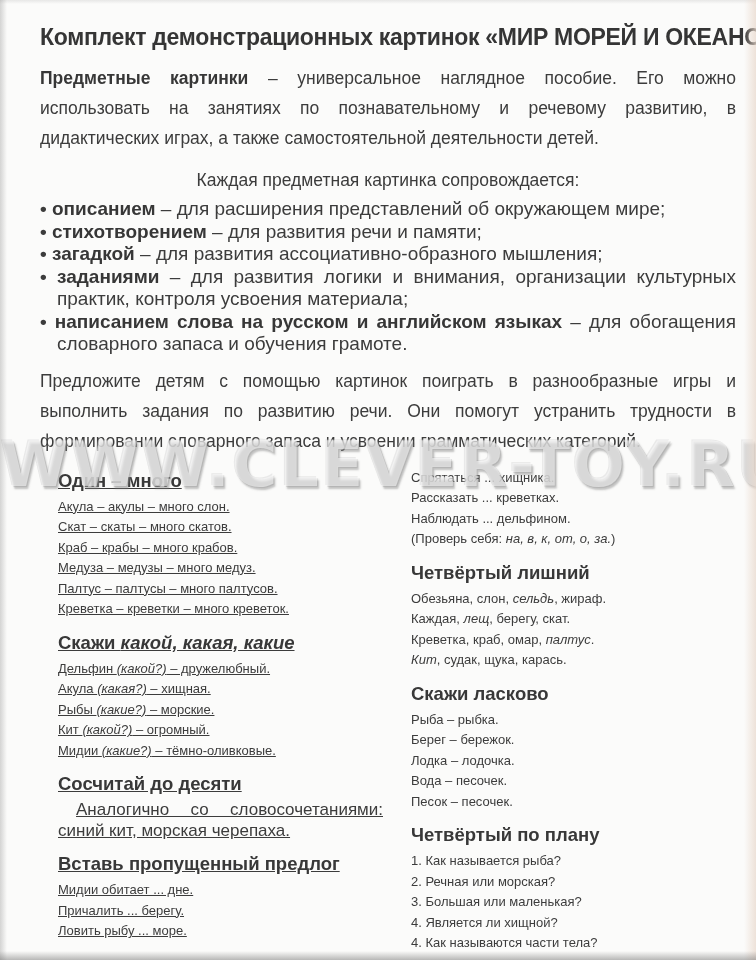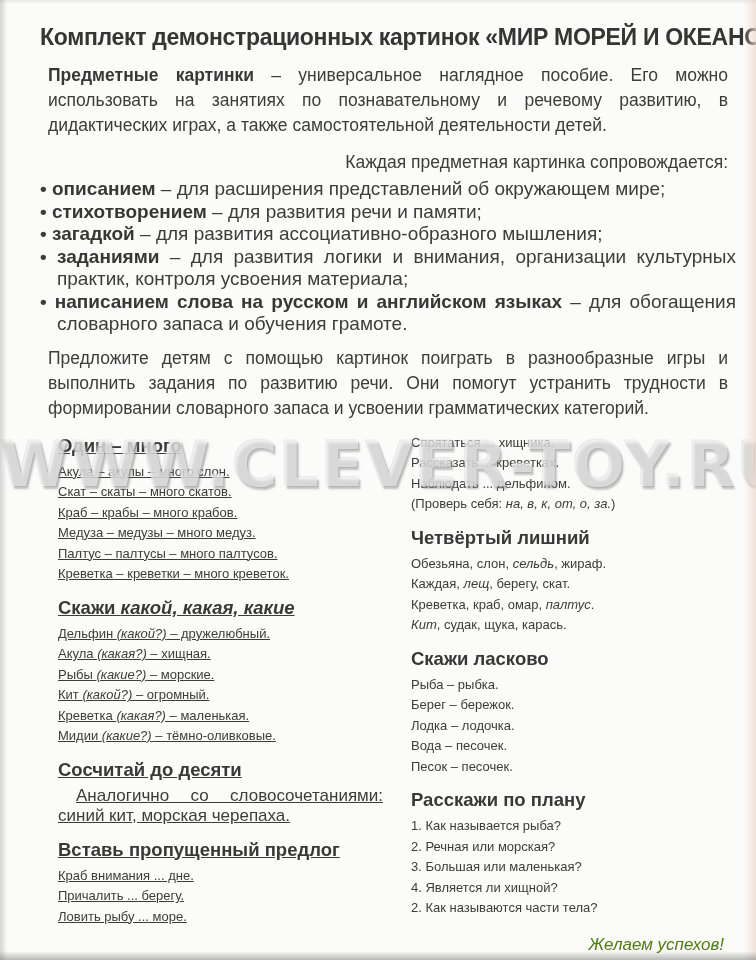--- a/index.html
+++ b/index.html
@@ -10,23 +10,23 @@
     background:#fbfbfa;
     color:#3c3c3c;
     font-family:"Liberation Sans","DejaVu Sans",sans-serif;
     padding:24px 20px 0 40px;
     overflow:hidden;
   }
   h1.title{
     font-size:23px;font-weight:bold;color:#353535;
     margin:0 0 12px 0;letter-spacing:-0.3px;white-space:nowrap;
   }
-  .para{font-size:17.5px;line-height:25px;text-align:justify;margin:8px;}
+  .para{font-size:17.5px;line-height:30px;text-align:justify;margin:0;}
   .para.intro{margin-bottom:12px;}
-  .para.lead-line{text-align:right;margin-bottom:3px;}
+  .para.lead-line{text-align:center;margin-bottom:3px;}
   ul.bullets{list-style:none;margin:0 0 10px 0;padding:0;}
   ul.bullets li{
     font-size:19px;line-height:22.5px;text-align:justify;
     padding-left:17px;text-indent:-17px;
   }
   ul.bullets li::before{content:"• ";font-weight:bold;}
   .para.offer{margin-bottom:12px;}
   b{color:#373737;}
   .columns{display:flex;padding-left:18px;}
   .col{width:330px;}
@@ -98,32 +98,31 @@
         <div class="line">Палтус – палтусы – много палтусов.</div>
         <div class="line">Креветка – креветки – много креветок.</div>
       </div>
 
       <div class="sec">
         <h3><span>Скажи </span><i>какой, какая, какие</i></h3>
         <div class="line"><span>Дельфин </span><span class="it">(какой?)</span><span> – дружелюбный.</span></div>
         <div class="line"><span>Акула </span><span class="it">(какая?)</span><span> – хищная.</span></div>
         <div class="line"><span>Рыбы </span><span class="it">(какие?)</span><span> – морские.</span></div>
         <div class="line"><span>Кит </span><span class="it">(какой?)</span><span> – огромный.</span></div>
-        <div class="line"><span>Креветка </span><span class="it">(какая?)</span><span> – маленькая.</span></div>
         <div class="line"><span>Мидии </span><span class="it">(какие?)</span><span> – тёмно-оливковые.</span></div>
       </div>
 
       <div class="sec">
         <h3>Сосчитай до десяти</h3>
         <p class="cpara">Аналогично со словосочетаниями: синий кит, морская черепаха.</p>
       </div>
 
       <div class="sec">
         <h3>Вставь пропущенный предлог</h3>
-        <div class="line">Краб внимания ... дне.</div>
+        <div class="line">Мидии обитает ... дне.</div>
         <div class="line">Причалить ... берегу.</div>
         <div class="line">Ловить рыбу ... море.</div>
       </div>
 
     </div>
 
     <div class="col right">
 
       <div class="sec">
         <div class="line">Спрятаться ... хищника.</div>
@@ -143,26 +142,26 @@
       <div class="sec">
         <h3>Скажи ласково</h3>
         <div class="line">Рыба – рыбка.</div>
         <div class="line">Берег – бережок.</div>
         <div class="line">Лодка – лодочка.</div>
         <div class="line">Вода – песочек.</div>
         <div class="line">Песок – песочек.</div>
       </div>
 
       <div class="sec">
-        <h3>Расскажи по плану</h3>
+        <h3>Четвёртый по плану</h3>
         <div class="line">1. Как называется рыба?</div>
         <div class="line">2. Речная или морская?</div>
         <div class="line">3. Большая или маленькая?</div>
         <div class="line">4. Является ли хищной?</div>
-        <div class="line">2. Как называются части тела?</div>
+        <div class="line">4. Как называются части тела?</div>
       </div>
 
       <div class="footer-wish">Желаем успехов!</div>
 
     </div>
   </div>
 
   <div class="watermark">WWW.CLEVER-TOY.RU</div>
 
   <div class="edge-left"></div>

